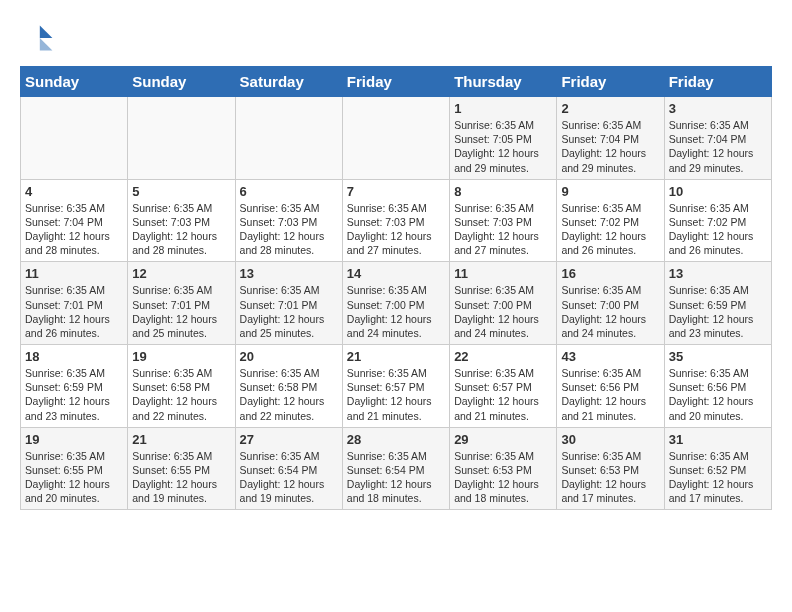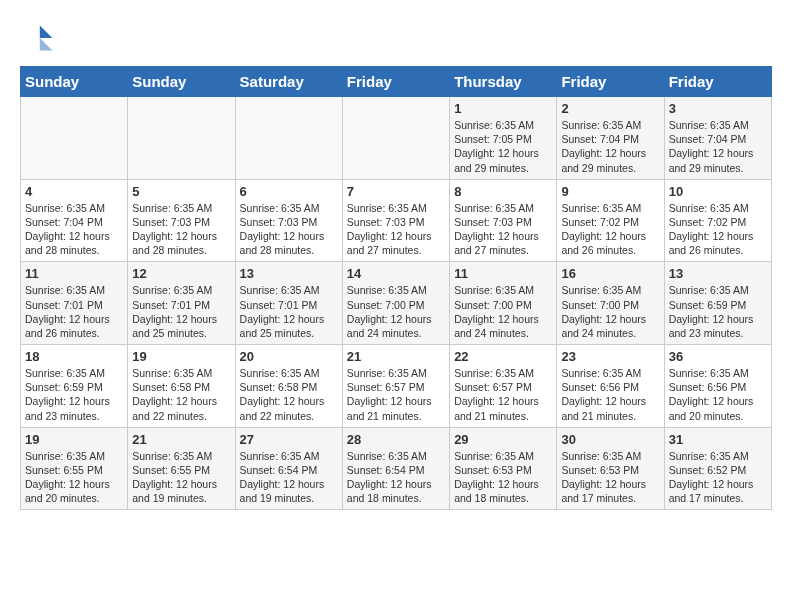--- a/index.html
+++ b/index.html
@@ -287,28 +287,28 @@
 and 21 minutes.</div>
         </td>
         <td>
           <span class="day-num">22</span>
           <div class="day-info" style="white-space: pre-line;">Sunrise: 6:35 AM
 Sunset: 6:57 PM
 Daylight: 12 hours
 and 21 minutes.</div>
         </td>
         <td>
-          <span class="day-num">23</span>
+          <span class="day-num">43</span>
           <div class="day-info" style="white-space: pre-line;">Sunrise: 6:35 AM
 Sunset: 6:56 PM
 Daylight: 12 hours
 and 21 minutes.</div>
         </td>
         <td>
-          <span class="day-num">36</span>
+          <span class="day-num">35</span>
           <div class="day-info" style="white-space: pre-line;">Sunrise: 6:35 AM
 Sunset: 6:56 PM
 Daylight: 12 hours
 and 20 minutes.</div>
         </td>
       </tr>
       <tr>
         <td>
           <span class="day-num">19</span>
           <div class="day-info" style="white-space: pre-line;">Sunrise: 6:35 AM

